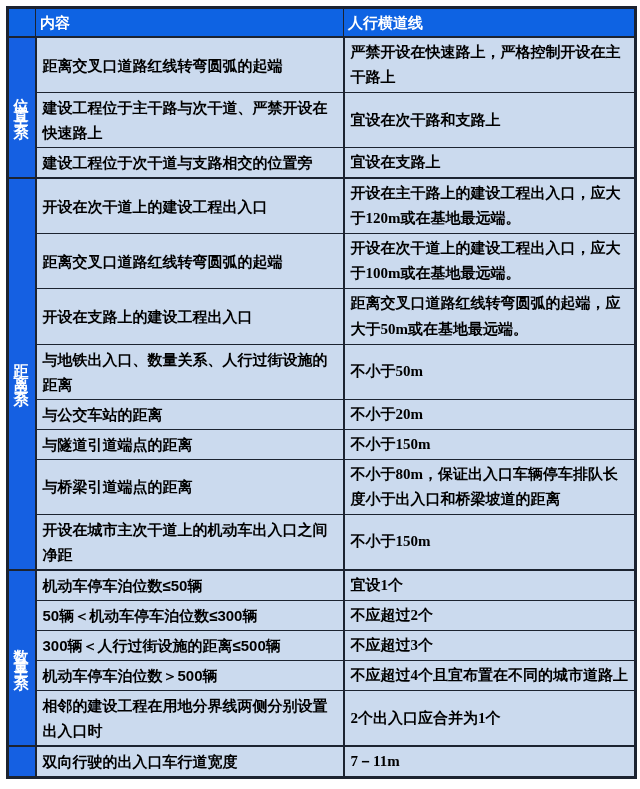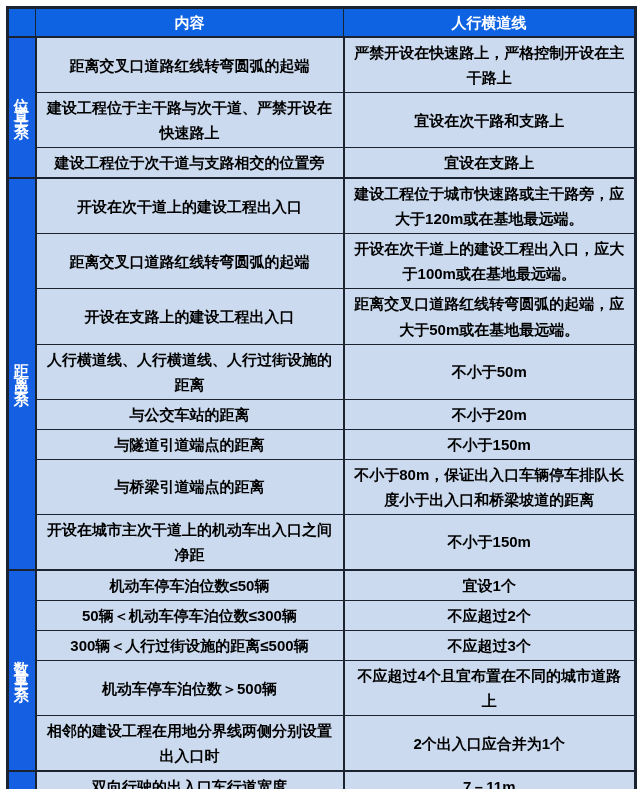--- a/index.html
+++ b/index.html
@@ -21,21 +21,21 @@
     width:628px;
     table-layout:fixed;
     border-collapse:collapse;
     border:3px solid var(--border);
   }
   col.c-cat{width:28px;}
   col.c-content{width:308px;}
   col.c-criteria{width:292px;}
   th,td{
     border:1px solid var(--border);
-    text-align:center;
+    text-align:left;
     vertical-align:middle;
     font-size:15px;
     line-height:1.67;
     color:var(--cell-text);
     padding:2px 6px;
     word-break:break-all;
   }
   thead th{
     background:var(--header-bg);
     color:var(--header-text);
@@ -57,21 +57,21 @@
     border-left:1px solid var(--border);
     border-right:2px solid var(--border);
   }
   th.cat span{
     writing-mode:vertical-rl;
     text-orientation:upright;
     letter-spacing:9px;
     font-size:15px;
     display:inline-block;
   }
-  td.criteria{border-left:2px solid var(--border);}
+  td.criteria{border-left:2px solid var(--border);font-family:Liberation Serif, serif;}
   tr.group-start td, tr.group-start th{border-top:2px solid var(--border);}
 </style>
 </head>
 <body>
 
 <div class="page">
   <table class="spec">
     <colgroup>
       <col class="c-cat">
         <col class="c-content">
@@ -95,32 +95,32 @@
         <td class="cell criteria">宜设在次干路和支路上</td>
       </tr>
       <tr>
         <td class="cell content">建设工程位于次干道与支路相交的位置旁</td>
         <td class="cell criteria">宜设在支路上</td>
       </tr>
 
       <tr class="group-start">
         <th class="cat" rowspan="8"><span>距离关系</span></th>
         <td class="cell content">开设在次干道上的建设工程出入口</td>
-        <td class="cell criteria">建设工程位于城市快速路或主干路旁，应大于120m或在基地最远端。</td>
+        <td class="cell criteria">开设在主干路上的建设工程出入口，应大于120m或在基地最远端。</td>
       </tr>
       <tr>
         <td class="cell content">距离交叉口道路红线转弯圆弧的起端</td>
         <td class="cell criteria">开设在次干道上的建设工程出入口，应大于100m或在基地最远端。</td>
       </tr>
       <tr>
         <td class="cell content">开设在支路上的建设工程出入口</td>
         <td class="cell criteria">距离交叉口道路红线转弯圆弧的起端，应大于50m或在基地最远端。</td>
       </tr>
       <tr>
-        <td class="cell content">人行横道线、人行横道线、人行过街设施的距离</td>
+        <td class="cell content">与地铁出入口、数量关系、人行过街设施的距离</td>
         <td class="cell criteria">不小于50m</td>
       </tr>
       <tr>
         <td class="cell content">与公交车站的距离</td>
         <td class="cell criteria">不小于20m</td>
       </tr>
       <tr>
         <td class="cell content">与隧道引道端点的距离</td>
         <td class="cell criteria">不小于150m</td>
       </tr>

